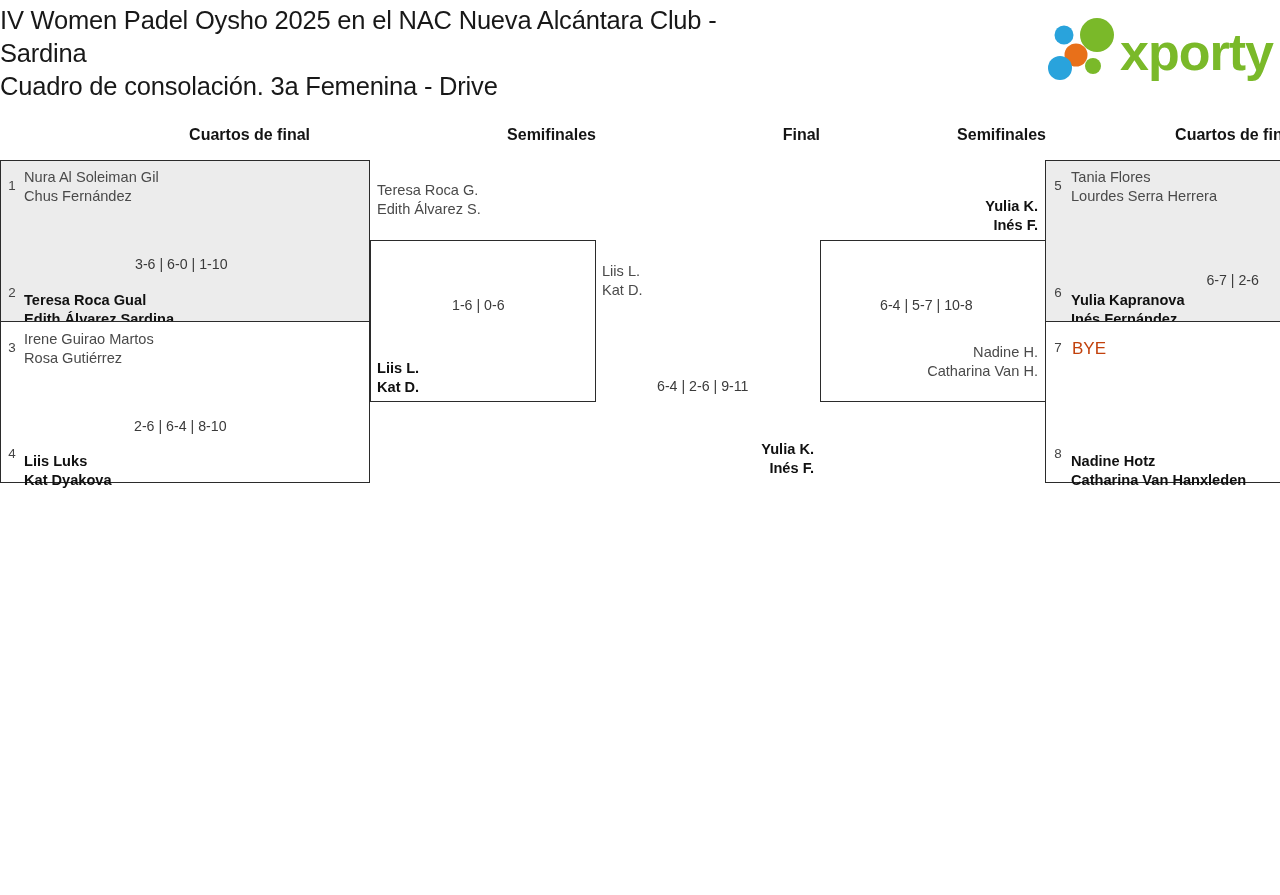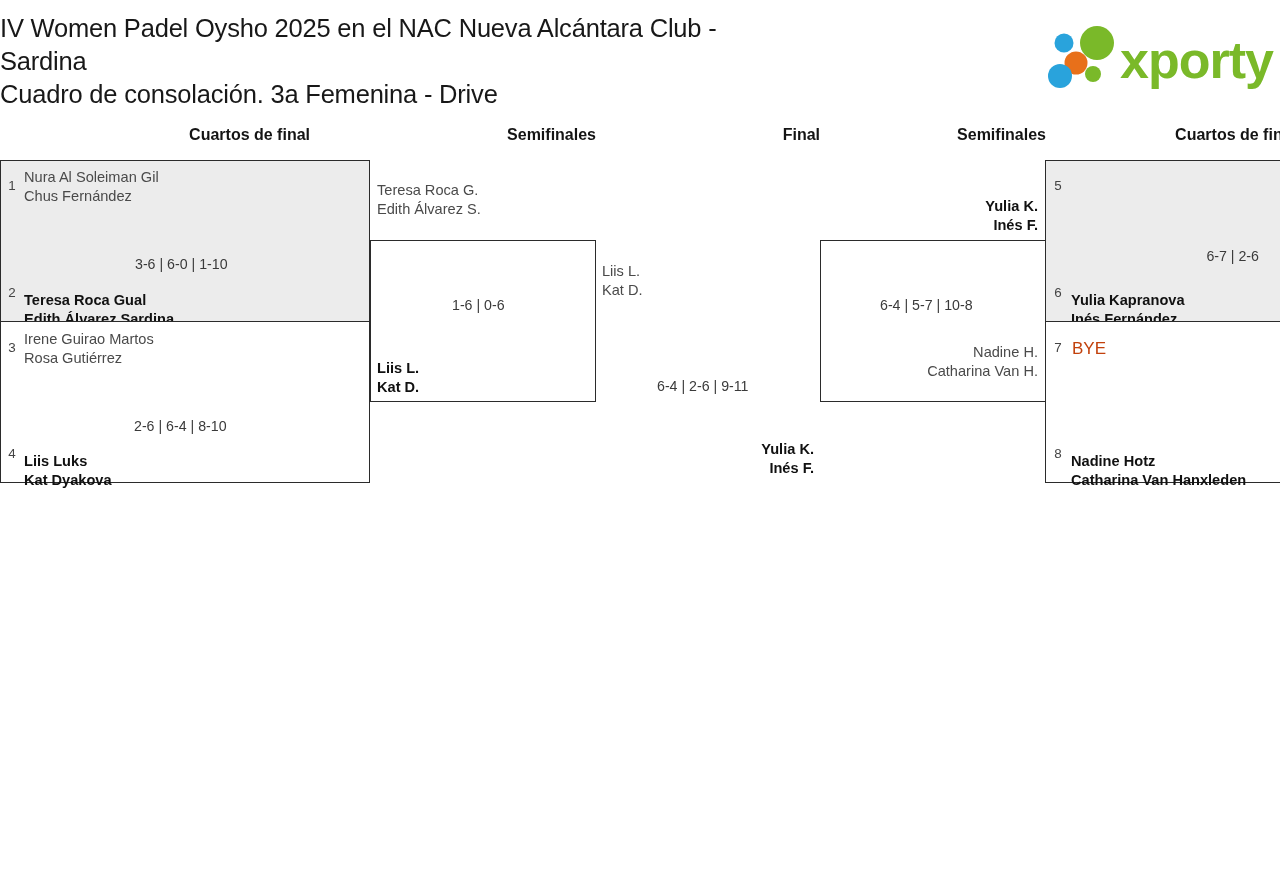--- a/index.html
+++ b/index.html
@@ -16,21 +16,20 @@
     color: #1a1a1a;
     -webkit-font-smoothing: antialiased;
   }
 
   
   #header {
     position: absolute;
     left: 0; top: 0;
     width: 1280px;
     height: 112px;
-    margin-top: 8px;
   }
   #title-block {
     position: absolute;
     left: 0; top: 4px;
     width: 1030px;
   }
   .title-line {
     font-size: 25.5px;
     font-weight: 400;
     line-height: 33px;
@@ -194,21 +193,25 @@
     <span class="n2">Inés F.</span>
   </div>
   <div class="score" style="left:880px; top:161px;">6-4 | 5-7 | 10-8</div>
   <div class="tm loser right" style="left:826px; top:231px; width:212px;">
     <span class="n1">Nadine H.</span>
     <span class="n2">Catharina Van H.</span>
   </div>
 
   <div class="box shaded" style="left:1045px; top:48px; width:370px; height:162px;"></div>
   <div class="seed" style="left:1050px; top:66px; width:16px;">5</div>
-  <div class="score right" style="left:1050px; top:112px; width:209px;">6-7 | 2-6</div>
+  <div class="tm loser" style="left:1071px; top:56px;">
+    <span class="n1">Tania Flores</span>
+    <span class="n2">Lourdes Serra Herrera</span>
+  </div>
+  <div class="score right" style="left:1050px; top:136px; width:209px;">6-7 | 2-6</div>
   <div class="seed" style="left:1050px; top:173px; width:16px;">6</div>
   <div class="tm winner" style="left:1071px; top:163px;">
     <span class="n1">Yulia Kapranova</span>
     <span class="n2">Inés Fernández</span>
   </div>
 
   <div class="box plain" style="left:1045px; top:209px; width:370px; height:162px;"></div>
   <div class="seed" style="left:1050px; top:228px; width:16px;">7</div>
   <div class="bye" style="left:1072px; top:227px;">BYE</div>
   <div class="seed" style="left:1050px; top:334px; width:16px;">8</div>

